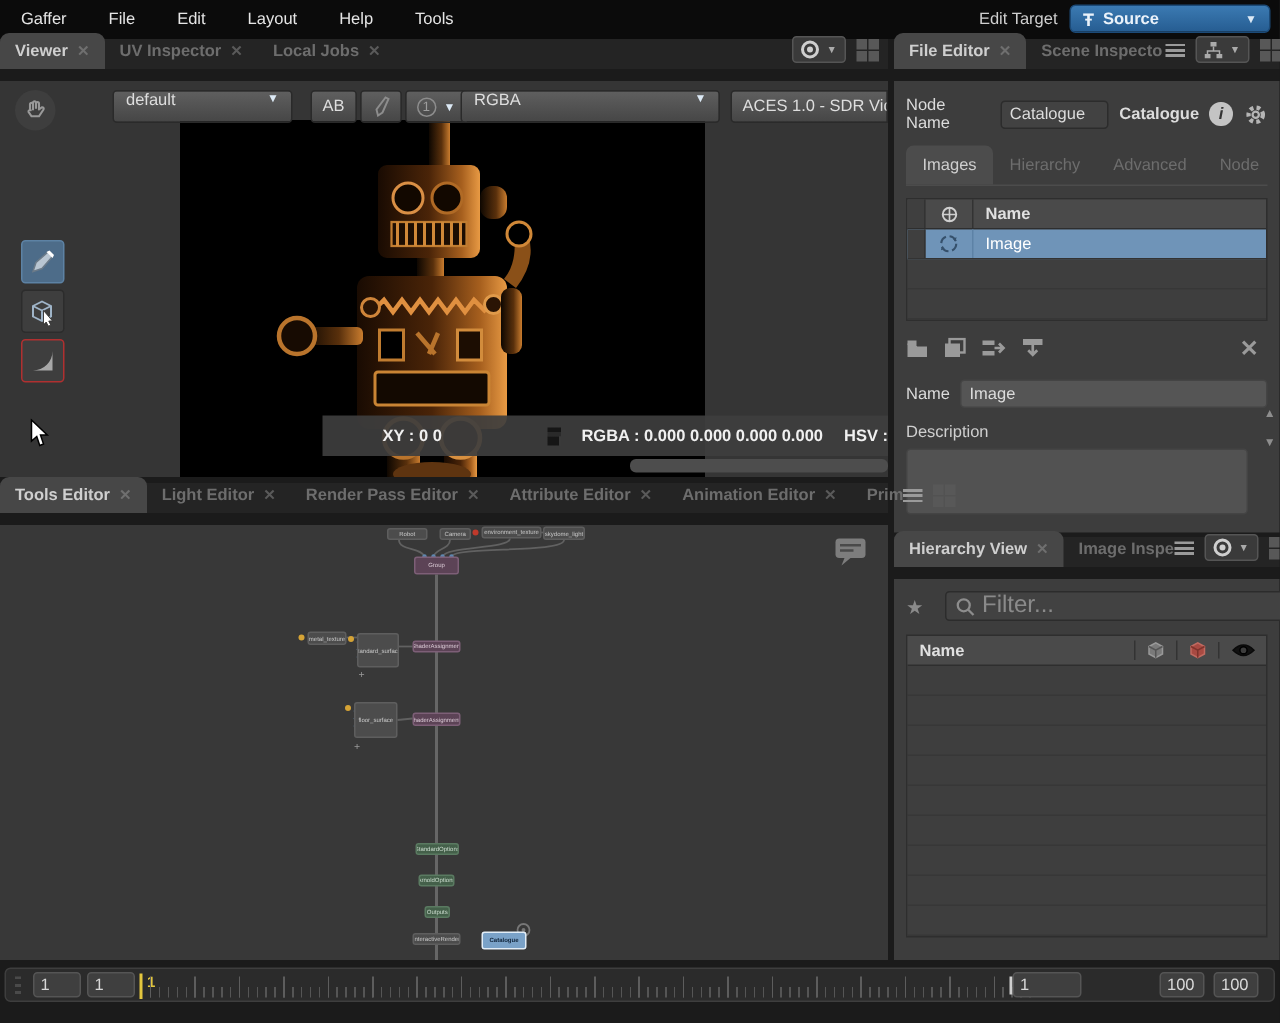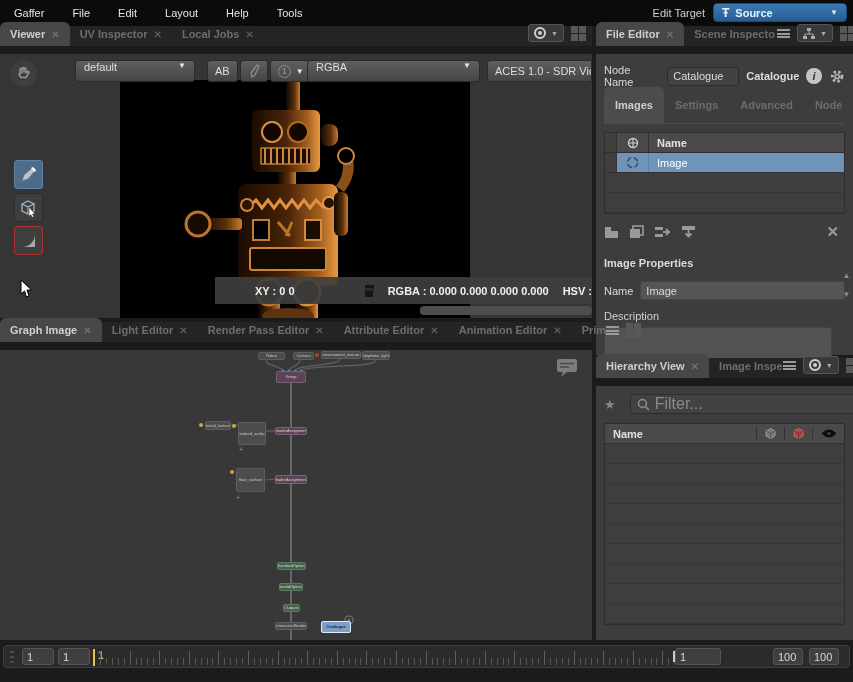--- a/index.html
+++ b/index.html
@@ -36,21 +36,21 @@
   .tool-btn{position:absolute;left:14px;width:29px;height:29px;background:#3e3e3e;border:1px solid #2c2c2c;border-radius:3px;display:flex;align-items:center;justify-content:center}
   .tool-btn.selected{background:#4d6c89;border-color:#5d82a4}
   #viewer-status{position:absolute;left:215px;top:223px;width:377px;height:27px;background:rgba(62,62,62,.92);display:flex;align-items:center;gap:14px;padding-left:40px;font-weight:bold;color:#f0f0f0;white-space:nowrap;overflow:hidden}
   #viewer-hscroll{position:absolute;left:420px;top:252px;width:172px;height:9px;background:#4d4d4d;border-radius:4px}
   .swatch{width:16px;height:12px;background:linear-gradient(90deg,#161616 50%,#3a3a3a 50%),linear-gradient(#161616 50%,#2a2a2a 50%);background-size:16px 6px;background-repeat:no-repeat;background-position:0 6px,0 0}
   
   #ne-content{position:absolute;left:596px;top:54px;width:257px;height:301px;background:#3d3d3d;padding:10px 8px 0 8px}
   .field-row{display:flex;align-items:center;gap:7px}
   .txt-input{background:#424242;border:1px solid #2c2c2c;border-radius:3px;color:#dcdcdc;height:19px;padding:0 5px;font-family:"Liberation Sans",sans-serif;font-size:11px}
   .subtabs{display:flex;align-items:flex-end;height:24px;margin-top:12px;border-bottom:1px solid #4c4c4c}
-  .subtab{height:36px;padding:0 11px;display:flex;align-items:center;font-weight:bold;color:#6d6d6d;border-radius:5px 5px 0 0}
+  .subtab{height:26px;padding:0 11px;display:flex;align-items:center;font-weight:normal;color:#6d6d6d;border-radius:5px 5px 0 0}
   .subtab.active{background:#4c4c4c;color:#cfcfcf}
   #images-table{margin-top:8px;border:1px solid #2e2e2e;background:#3a3a3a}
   .tbl-head{display:flex;height:20px;background:#4a4a4a;border-bottom:1px solid #2e2e2e;align-items:center;font-weight:bold;color:#e0e0e0}
   .tbl-row{display:flex;height:20px;border-bottom:1px solid #333;align-items:center}
   .tbl-row.selected{background:#6f94b8;color:#fff}
   .col0{width:12px;align-self:stretch;background:#3f3f3f;border-right:1px solid #333}
   .col1{width:32px;display:flex;justify-content:center;align-items:center;align-self:stretch;border-right:1px solid #333}
   .iconbar{display:flex;align-items:center;gap:10px;margin-top:9px;color:#9a9a9a}
   .iconbar .x-big{margin-left:auto;font-size:15px;font-weight:bold;color:#9a9a9a;margin-right:6px}
   #ne-scroll{position:absolute;left:840px;top:268px;width:13px;height:34px;display:flex;flex-direction:column;align-items:center;justify-content:space-between;padding:3px 0;color:#8e8e8e;font-size:8px}
@@ -275,21 +275,21 @@
     <span class="bold">Catalogue</span>
     <span style="width:16px;height:16px;border-radius:50%;background:#c4c4c4;color:#333;font-weight:bold;font-style:italic;display:flex;align-items:center;justify-content:center;font-size:11px">i</span>
     <svg width="17" height="17" viewBox="0 0 17 17">
       <circle cx="8.5" cy="8.5" r="5" fill="none" stroke="#b5b5b5" stroke-width="3" stroke-dasharray="2.6 2.2"></circle>
       <circle cx="8.5" cy="8.5" r="2.2" fill="none" stroke="#b5b5b5" stroke-width="1.6"></circle>
     </svg>
   </div>
 
   <div class="subtabs">
     <div class="subtab active">Images</div>
-    <div class="subtab">Settings</div>
+    <div class="subtab">Hierarchy</div>
     <div class="subtab">Advanced</div>
     <div class="subtab">Node</div>
     <span class="burger" style="margin-left:auto;align-self:center"></span>
   </div>
 
   <div id="images-table">
     <div class="tbl-head">
       <span class="col0"></span>
       <span class="col1">
         <svg width="12" height="12" viewBox="0 0 12 12">
@@ -328,37 +328,36 @@
         <path d="M1 2h8v3H1zM1 9h8v3H1z" fill="#9a9a9a"></path>
         <path d="M9 7h5M12 4l3 3-3 3" stroke="#9a9a9a" stroke-width="1.8" fill="none"></path>
       </svg>
     <svg width="15" height="15" viewBox="0 0 15 15">
         <path d="M1 1h13v4H1z" fill="#9a9a9a"></path>
         <path d="M7.5 5v6M4.5 8.5l3 3 3-3" stroke="#9a9a9a" stroke-width="1.8" fill="none"></path>
       </svg>
     <span class="x-big">✕</span>
   </div>
 
-  <div class="bold" style="margin-top:16px">Image Properties</div>
 
   <div class="field-row" style="margin-top:12px">
     <label>Name</label>
     <input class="txt-input" style="flex: 1 1 0%; background: rgb(85, 85, 85); border-color: rgb(68, 68, 68);" value="Image">
   </div>
   <div style="margin-top:10px;color:#cfcfcf">Description</div>
   <textarea style="margin-top: 5px; width: 228px; height: 44px; background: rgb(82, 82, 82); border: 1px solid rgb(68, 68, 68); border-radius: 3px; resize: none; font-family: &quot;Liberation Sans&quot;, sans-serif; color: rgb(221, 221, 221);"></textarea>
 </div>
 <div id="ne-scroll">
   <span>▲</span>
   <span>▼</span>
 </div>
 
 <div class="tabbar" style="left:0;top:322px;width:592px">
   <div class="tab active">
-    <span>Graph Image</span>
+    <span>Tools Editor</span>
       <span class="x">✕</span>
   </div>
   <div class="tab">
     <span>Light Editor</span>
       <span class="x">✕</span>
   </div>
   <div class="tab">
     <span>Render Pass Editor</span>
       <span class="x">✕</span>
   </div>

